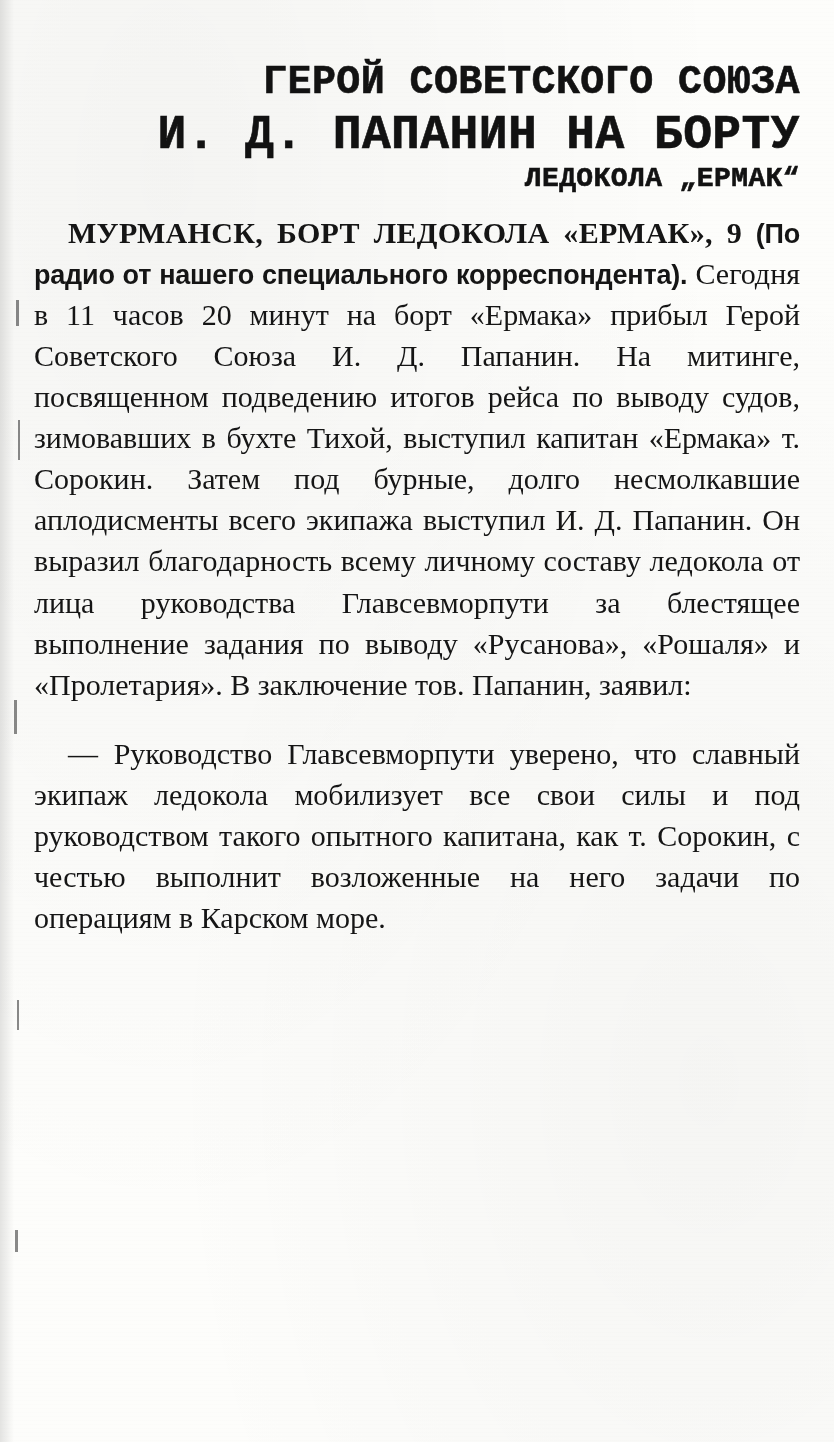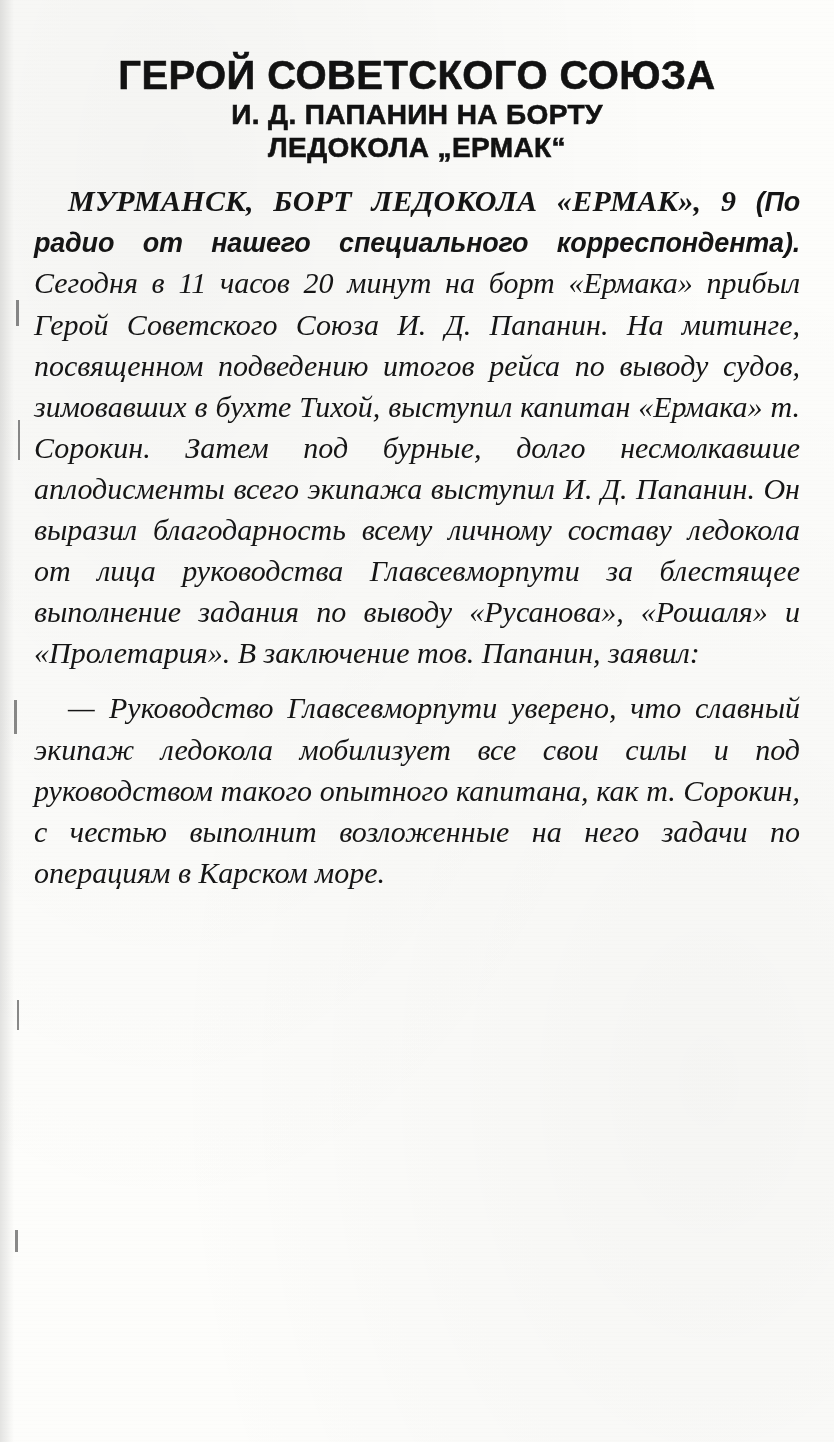--- a/index.html
+++ b/index.html
@@ -39,54 +39,53 @@
       rgba(0,0,0,0.012) 0px,
       rgba(0,0,0,0.012) 1px,
       rgba(255,255,255,0) 1px,
       rgba(255,255,255,0) 4px
     );
     opacity: 0.55;
   }
 
   
   .headline {
-    text-align: center;
-    font-family: Liberation Sans, sans-serif;
+    text-align: right;
+    font-family: Liberation Mono, monospace;
     font-weight: bold;
     font-size: 40px;
     line-height: 1.17;
     letter-spacing: 0.4px;
     color: #121212;
     text-transform: uppercase;
-    margin: 8px 0 16px 0;
+    margin: 16px 0 16px 0;
     -webkit-text-stroke: 0.6px #121212;
   }
   .headline .hl-line {
     display: block;
     white-space: nowrap;
   }
   .headline .hl-line.l1 { font-size: 40px; }
-  .headline .hl-line.l2 { font-size: 28px; }
+  .headline .hl-line.l2 { font-size: 48px; }
   .headline .hl-line.l3 { font-size: 28px; }
 
   
   .body-text {
     font-family: "Liberation Serif", "DejaVu Serif", serif;
     font-size: 30px;
     line-height: 1.37;
     color: #151515;
     text-align: justify;
     text-justify: inter-word;
-    font-style: italic;
   }
   .para {
     margin: 0 0 2px 0;
   }
   .para + .para {
-    margin-top: 14px;
+    margin-top: 28px;
   }
   .indent {
     display: inline-block;
     width: 34px;
   }
   .dateline {
     font-weight: bold;
     letter-spacing: 0.3px;
   }
   .credit {

